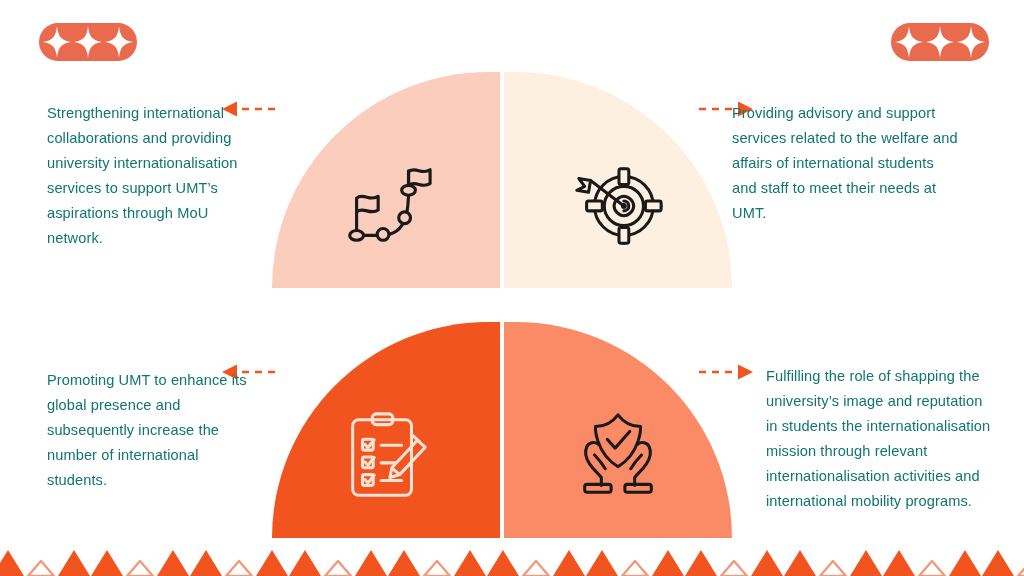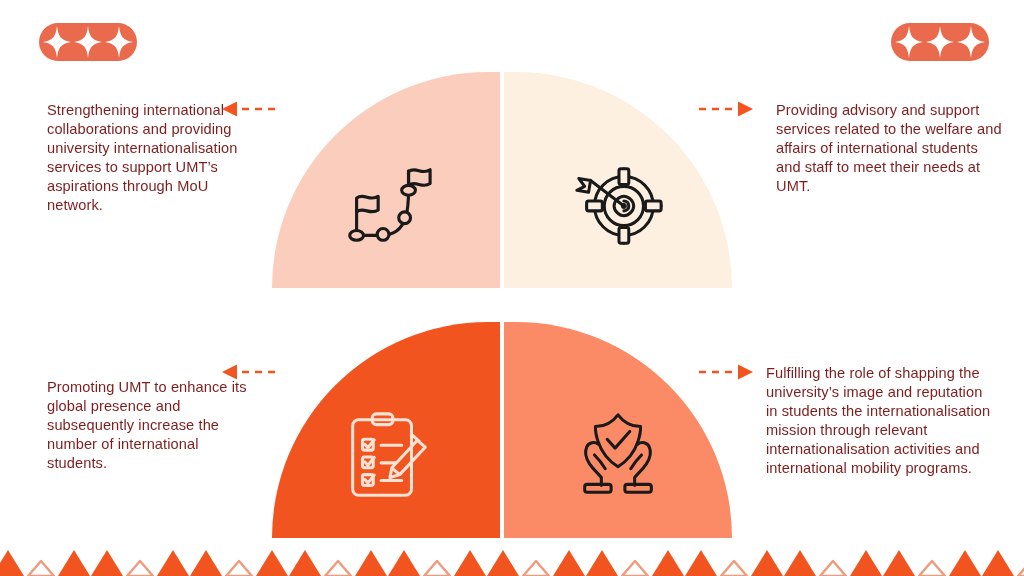--- a/index.html
+++ b/index.html
@@ -62,27 +62,27 @@
     width: 98px;
     height: 98px;
   }
   .quad.q2 .quad-icon,
   .quad.q4 .quad-icon { margin-top: 24px; }
 
   
   .text-block {
     position: absolute;
     font-size: 14.6px;
-    line-height: 19px;
-    color: #7f1d1d;
+    line-height: 25px;
+    color: #0f766e;
     letter-spacing: 0.1px;
   }
   .text-block.tl { left: 47px;  top: 101px; width: 205px; }
-  .text-block.tr { left: 776px; top: 101px; width: 228px; }
-  .text-block.bl { left: 47px;  top: 378px; width: 205px; }
+  .text-block.tr { left: 732px; top: 101px; width: 228px; }
+  .text-block.bl { left: 47px;  top: 368px; width: 205px; }
   .text-block.br { left: 766px; top: 364px; width: 232px; }
 
   
   .connector {
     position: absolute;
     width: 58px;
     height: 18px;
   }
   .connector.c-tl { left: 220px; top: 100px; }
   .connector.c-tr { left: 697px; top: 100px; }

